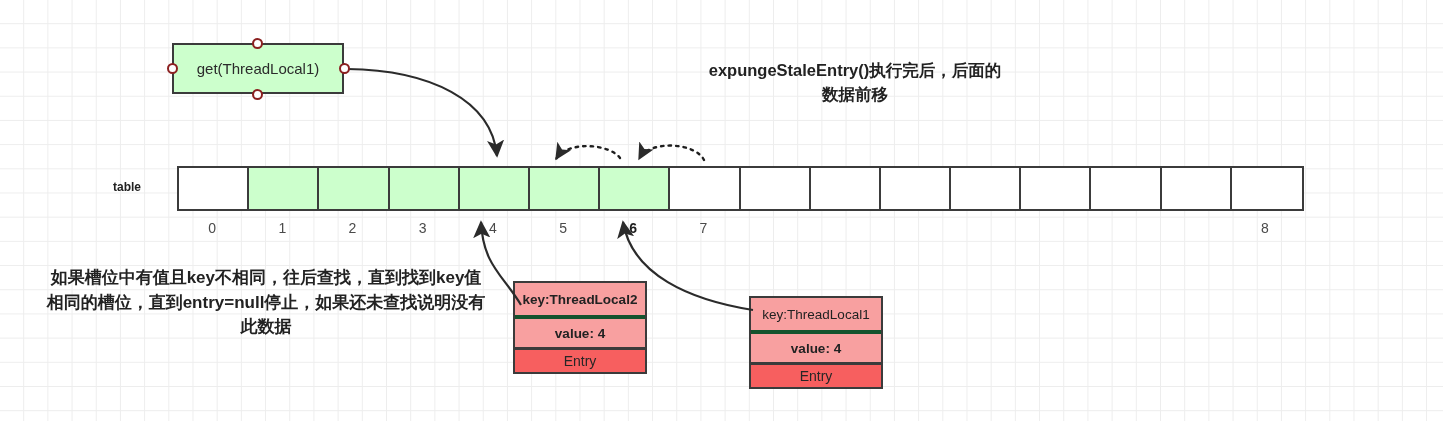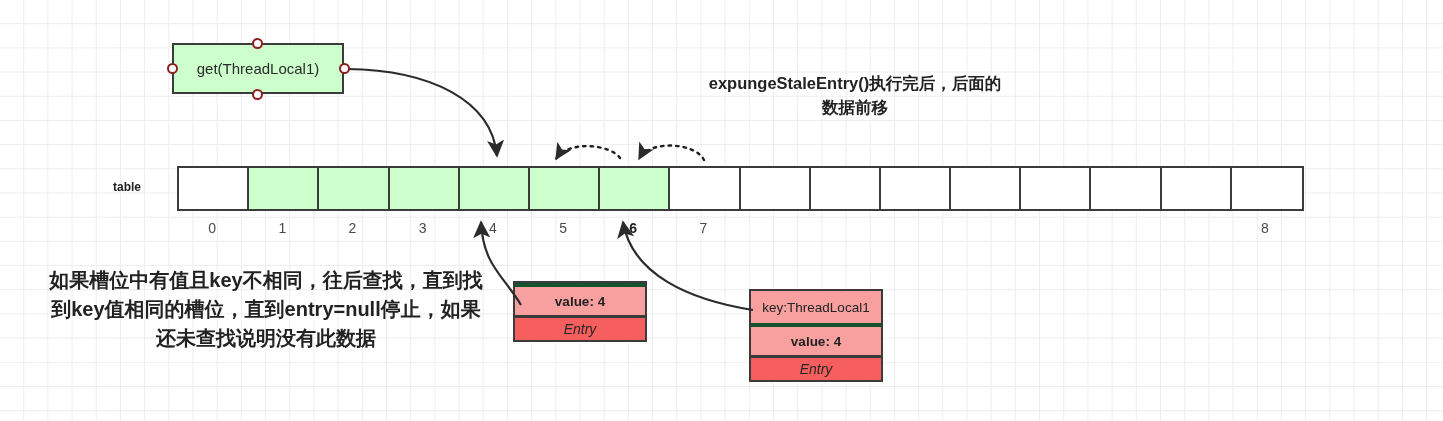--- a/index.html
+++ b/index.html
@@ -28,21 +28,21 @@
     position:absolute;width:11px;height:11px;border-radius:50%;
     background:#ffffff;border:2px solid #8b2020;box-sizing:border-box;z-index:6;
   }
   .port.left{left:167px;top:63px;}
   .port.right{left:339px;top:63px;}
   .port.top{left:252px;top:38px;}
   .port.bottom{left:252px;top:89px;}
 
   
   .note-top{
-    position:absolute;left:705px;top:72px;width:300px;
+    position:absolute;left:705px;top:59px;width:300px;
     text-align:center;font-size:16.5px;font-weight:bold;color:#222;
     line-height:1.45;
   }
 
   
   .table-label{
     position:absolute;left:113px;top:180px;
     font-size:12px;font-weight:bold;color:#222;
   }
 
@@ -62,44 +62,44 @@
   .idx-row{position:absolute;left:177px;top:217px;height:22px;display:flex;}
   .idx{
     width:70.2px;text-align:center;font-size:14px;color:#4a4a4a;
     line-height:22px;
   }
   .idx.bold{font-weight:bold;color:#1e1e1e;}
 
   
   .note-left{
     position:absolute;left:46px;top:266px;width:440px;
-    text-align:center;font-size:20px;font-weight:bold;color:#222;
+    text-align:center;font-size:17px;font-weight:bold;color:#222;
     line-height:1.45;
   }
 
   
   .entry-group{position:absolute;}
   .entry-group .kv{
     width:134px;border:2px solid #3b3b3b;box-sizing:border-box;
     background:#f8a0a0;
   }
   .entry-group .kv .row{
     height:32px;display:flex;align-items:center;justify-content:center;
     font-size:13.5px;color:#222;box-sizing:border-box;
   }
   .entry-group .kv .row.sep{border-top:4px solid #14532d;}
   .entry-group .kv .row.b{font-weight:bold;}
   .entry-group .band{
     width:134px;height:26px;margin-top:-1px;
     background:#f75f5f;border:2px solid #3b3b3b;box-sizing:border-box;
     display:flex;align-items:center;justify-content:center;
-    font-size:14px;color:#262626;font-style:italic;
+    font-size:14px;color:#262626;
   }
   .g1{left:513px;top:281px;}
-  .g2{left:749px;top:289px;}
+  .g2{left:749px;top:296px;}
   .g1 .kv, .g1 .band{width:134px;}
   .g2 .kv, .g2 .band{width:134px;}
 
   svg.overlay{position:absolute;left:0;top:0;width:1443px;height:421px;
     pointer-events:none;}
 </style>
 </head>
 <body>
 
 <div class="stage">
@@ -151,20 +151,21 @@
     <div class="idx"></div>
     <div class="idx"></div>
     <div class="idx"></div>
     <div class="idx">8</div>
   </div>
 
   <div class="note-left">如果槽位中有值且key不相同，往后查找，直到找到key值相同的槽位，直到entry=null停止，如果还未查找说明没有此数据</div>
 
   <div class="entry-group g1">
     <div class="kv">
+      <div class="row b">key:ThreadLocal2</div>
       <div class="row b sep">value: 4</div>
     </div>
     <div class="band">Entry</div>
   </div>
 
   <div class="entry-group g2">
     <div class="kv">
       <div class="row">key:ThreadLocal1</div>
       <div class="row b sep">value: 4</div>
     </div>

